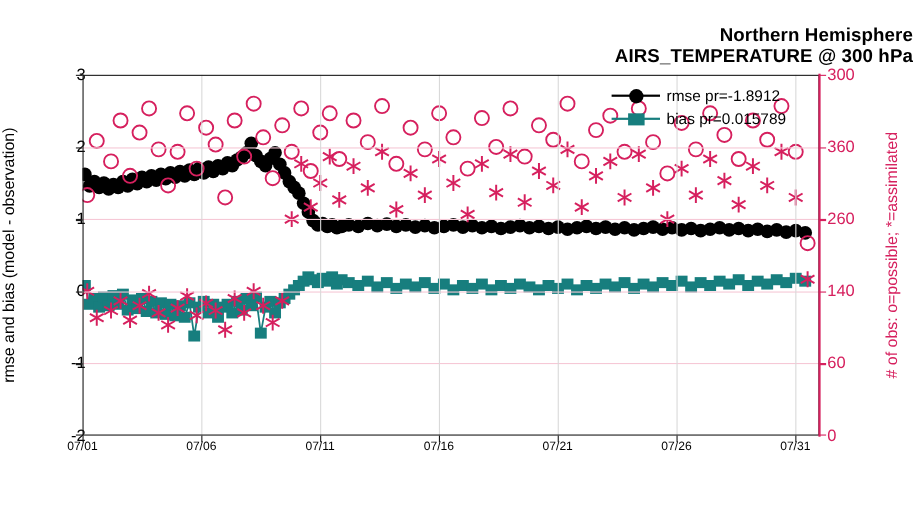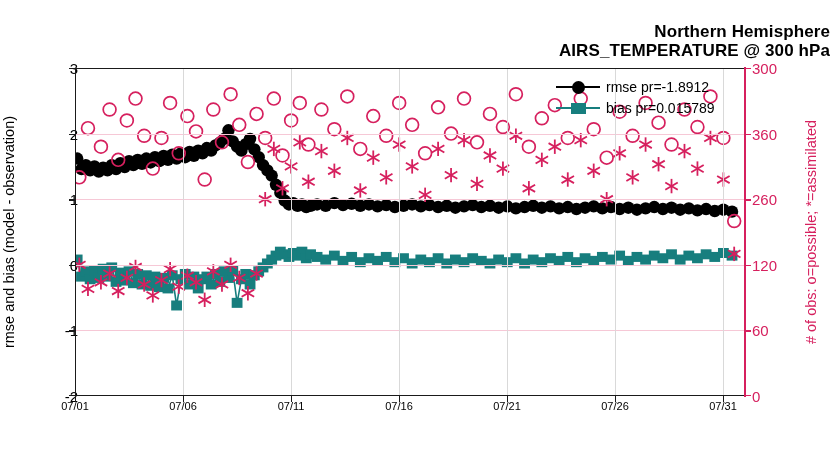--- a/index.html
+++ b/index.html
@@ -76,21 +76,21 @@
   <div class="ytick-l" style="top:68px">3</div>
   <div class="ytick-l" style="top:133.6px">2</div>
   <div class="ytick-l" style="top:199.2px">1</div>
   <div class="ytick-l" style="top:264.8px">0</div>
   <div class="ytick-l" style="top:330.4px">-1</div>
   <div class="ytick-l" style="top:396px">-2</div>
 
   <div class="ytick-r" style="top:68px">300</div>
   <div class="ytick-r" style="top:133.6px">360</div>
   <div class="ytick-r" style="top:199.2px">260</div>
-  <div class="ytick-r" style="top:264.8px">120</div>
+  <div class="ytick-r" style="top:264.8px">140</div>
   <div class="ytick-r" style="top:330.4px">60</div>
   <div class="ytick-r" style="top:396px">0</div>
 
   <div class="xtick" style="left:75px">07/01</div>
   <div class="xtick" style="left:183px">07/06</div>
   <div class="xtick" style="left:291px">07/11</div>
   <div class="xtick" style="left:399px">07/16</div>
   <div class="xtick" style="left:507px">07/21</div>
   <div class="xtick" style="left:615px">07/26</div>
   <div class="xtick" style="left:723px">07/31</div>

